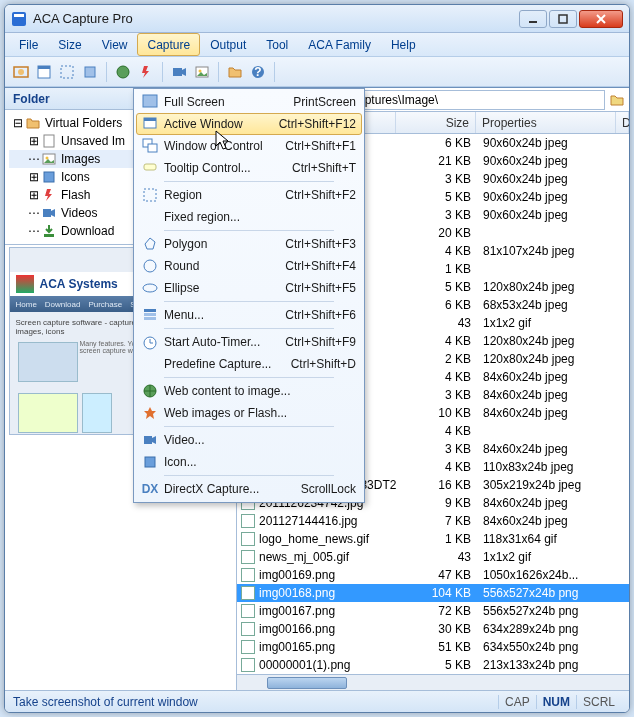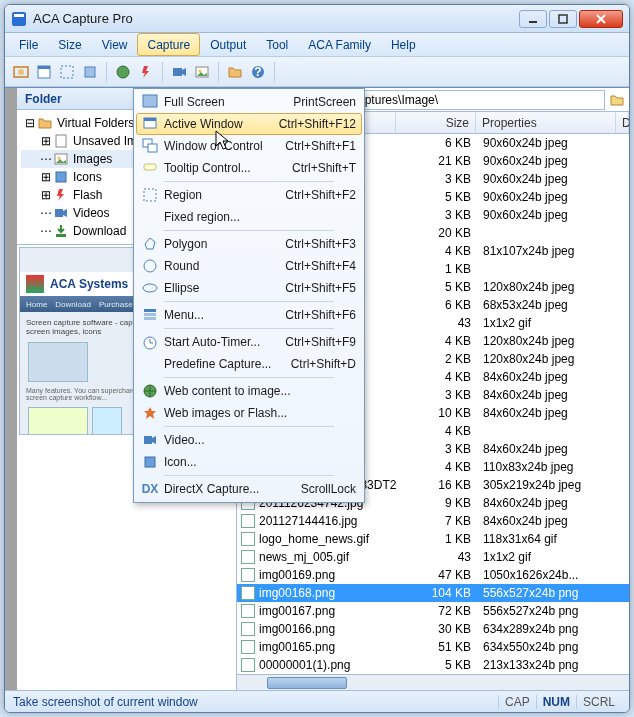--- a/index.html
+++ b/index.html
@@ -18,21 +18,21 @@
 .menubar { height: 24px; background: linear-gradient(#eaf2fc, #d8e8f9); display: flex; align-items: stretch; padding: 0 4px; border-bottom: 1px solid #b5cde8; }
 .menu-item { padding: 4px 10px; display: flex; align-items: center; color: #003e8e; cursor: default; }
 .menu-item.open { background: linear-gradient(#fff5cc, #ffe79a); border: 1px solid #d4a94f; border-radius: 3px; padding: 0 9px; }
 
 .toolbar { height: 30px; background: linear-gradient(#eef5fd, #dce9f8); display: flex; align-items: center; padding: 0 6px; border-bottom: 1px solid #b5cde8; gap: 3px; }
 .tb-btn { width: 20px; height: 20px; display: flex; align-items: center; justify-content: center; }
 .tb-sep { width: 1px; height: 20px; background: #b5cde8; margin: 0 3px; }
 
 .content-area { flex: 1; display: flex; position: relative; overflow: hidden; border-top: 1px solid #6d90bb; }
 
-.left-panel { width: 232px; border-right: 1px solid #a6bdd9; display: flex; flex-direction: column; background: #a3a3a3; padding-left: 12px; }
+.left-panel { width: 232px; border-right: 1px solid #a6bdd9; display: flex; flex-direction: column; background: #0ea5e9; }
 .folder-header { height: 22px; background: linear-gradient(#e8f1fb, #d4e5f7); padding: 2px 8px; color: #15428b; font-weight: bold; border-bottom: 1px solid #a6bdd9; display:flex; align-items:center;}
 .tree { flex: 0 0 auto; padding: 4px; background: #fff; }
 .tree-row { display: flex; align-items: center; height: 18px; padding-left: 2px; }
 .tree-row .tw { width: 14px; display: inline-flex; justify-content: center; }
 .tree-row .ico { width: 16px; height: 16px; margin-right: 4px; display: inline-flex; align-items: center; justify-content: center; }
 .tree-row.sel { background: #e4eefb; }
 .tree-row span.lbl { white-space: nowrap; }
 
 .preview { flex: 1; background: #fff; border-top: 1px solid #a6bdd9; padding: 2px; display: flex; align-items: flex-start; justify-content: center; overflow: hidden; }
 .preview-img { width: 224px; height: 188px; background: #e8eef6; border: 1px solid #a6bdd9; position: relative; overflow: hidden; }

